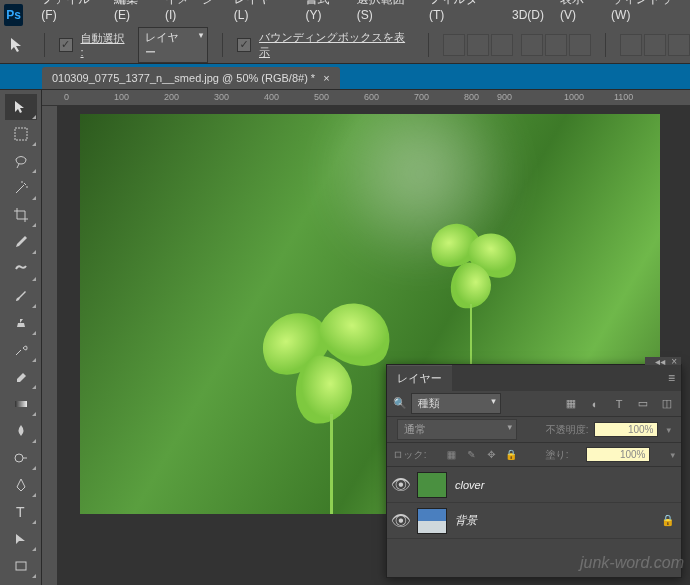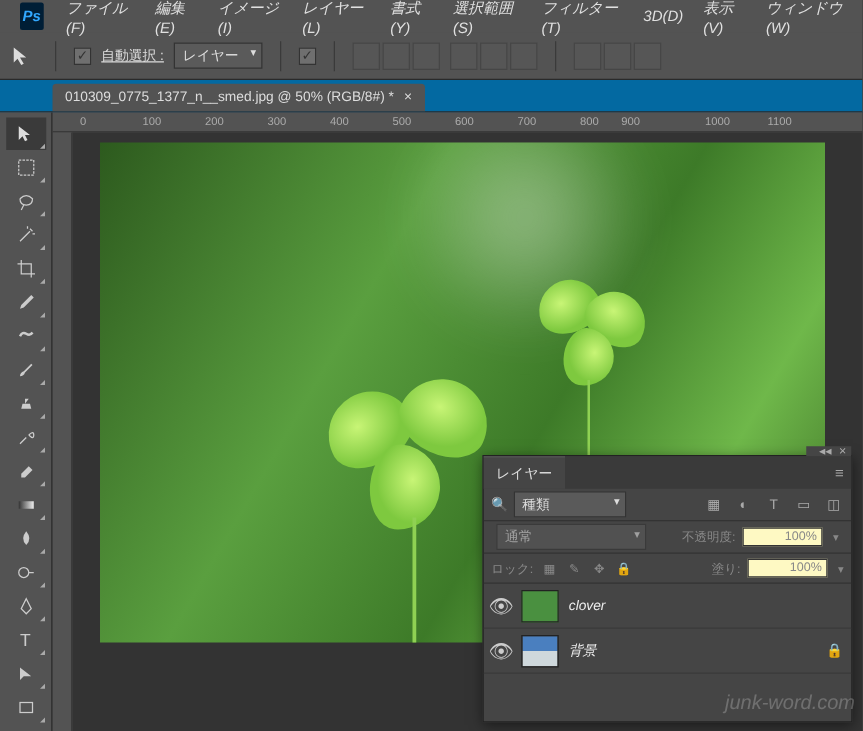--- a/index.html
+++ b/index.html
@@ -1,19 +1,19 @@
 <!DOCTYPE html>
 <html><head>
 <meta charset="utf-8">
 <style>
 * { margin: 0; padding: 0; box-sizing: border-box; font-family: "Segoe UI", sans-serif; }
 body { background: #535353; width: 690px; height: 585px; overflow: hidden; position: relative; }
 
 
-.menubar { height: 26px; background: #535353; display: flex; align-items: center; padding-left: 16px; font-style: italic; }
+.menubar { height: 26px; background: #535353; display: flex; align-items: flex-end; padding-left: 4px; }
 .ps-logo { width: 22px; height: 22px; background: #001e36; color: #31a8ff; font-weight: bold; font-size: 12px; display: flex; align-items: center; justify-content: center; border-radius: 2px; margin-right: 10px; }
 .menu-item { color: #e0e0e0; font-size: 12px; padding: 4px 8px; cursor: pointer; }
 
 
 .optsbar { height: 38px; background: #535353; border-bottom: 1px solid #2a2a2a; display: flex; align-items: center; padding-left: 6px; gap: 8px; }
 .opt-icon { width: 24px; height: 24px; display: flex; align-items: center; justify-content: center; color: #ccc; }
 .checkbox { width: 14px; height: 14px; background: #6f6f6f; border: 1px solid #333; display: inline-flex; align-items: center; justify-content: center; color: #333; font-size: 11px; }
 .opt-label { color: #ddd; font-size: 11px; text-decoration: underline; }
 .dropdown { background: #5a5a5a; border: 1px solid #333; color: #ddd; font-size: 11px; padding: 2px 18px 2px 6px; position: relative; }
 .dropdown::after { content: "▾"; position: absolute; right: 4px; top: 2px; font-size: 9px; }
@@ -54,21 +54,21 @@
 .panel-menu { margin-left: auto; margin-right: 6px; color: #aaa; font-size: 12px; cursor: pointer; }
 .filter-row { height: 26px; display: flex; align-items: center; padding: 0 6px; gap: 4px; border-bottom: 1px solid #333; }
 .filter-drop { flex: none; width: 90px; }
 .filter-drop .dropdown { width: 100%; }
 .filter-icons { display: flex; gap: 8px; margin-left: auto; }
 .filter-icons .fi { width: 16px; height: 16px; color: #aaa; display: flex; align-items: center; justify-content: center; font-size: 11px; }
 .blend-row { height: 26px; display: flex; align-items: center; padding: 0 10px; gap: 6px; border-bottom: 1px solid #333; }
 .blend-row .dropdown { width: 120px; opacity: 0.6; }
 .opq { color: #888; font-size: 10px; margin-left: auto; }
 .opq-val { background: #fef9c3; border: 1px solid #333; color: #888; font-size: 10px; padding: 1px 4px; width: 64px; text-align: right; }
-.lock-row { height: 24px; display: flex; align-items: center; padding: 0 6px; gap: 6px; border-bottom: 1px solid #333; color: #888; font-size: 10px; }
+.lock-row { height: 24px; display: flex; align-items: center; padding: 0 6px; gap: 18px; border-bottom: 1px solid #333; color: #888; font-size: 10px; }
 .lock-icons { display: flex; gap: 6px; }
 .lock-icons span { width: 14px; height: 14px; display: flex; align-items: center; justify-content: center; }
 .layers-list { }
 .layer-row { height: 36px; display: flex; align-items: center; padding: 0 6px; gap: 8px; border-bottom: 1px solid #3a3a3a; }
 .vis { width: 16px; height: 16px; color: #ccc; display: flex; align-items: center; justify-content: center; }
 .thumb { width: 30px; height: 26px; border: 1px solid #222; background: #4a9040; }
 .thumb.sky { background: linear-gradient(#4a7fbf 50%, #cfd8dc 50%); }
 .layer-name { color: #eee; font-size: 11px; font-style: italic; }
 .lock-icon { margin-left: auto; color: #ccc; font-size: 11px; }
 
@@ -96,20 +96,21 @@
     <svg width="18" height="18" viewBox="0 0 18 18">
         <path d="M2 2 L2 14 L5 11 L8 16 L10 15 L7 10 L12 10 Z" fill="#ddd"></path>
       </svg>
   </div>
   <div class="sep"></div>
   <div class="checkbox">✓</div>
   <span class="opt-label">自動選択 :</span>
   <div class="dropdown">レイヤー</div>
   <div class="sep"></div>
   <div class="checkbox">✓</div>
+  <span class="opt-label">バウンディングボックスを表示</span>
   <div class="sep"></div>
   <div class="btn-group">
     <div class="align-btn"></div>
     <div class="align-btn"></div>
     <div class="align-btn"></div>
   </div>
   <div class="btn-group">
     <div class="align-btn"></div>
     <div class="align-btn"></div>
     <div class="align-btn"></div>

